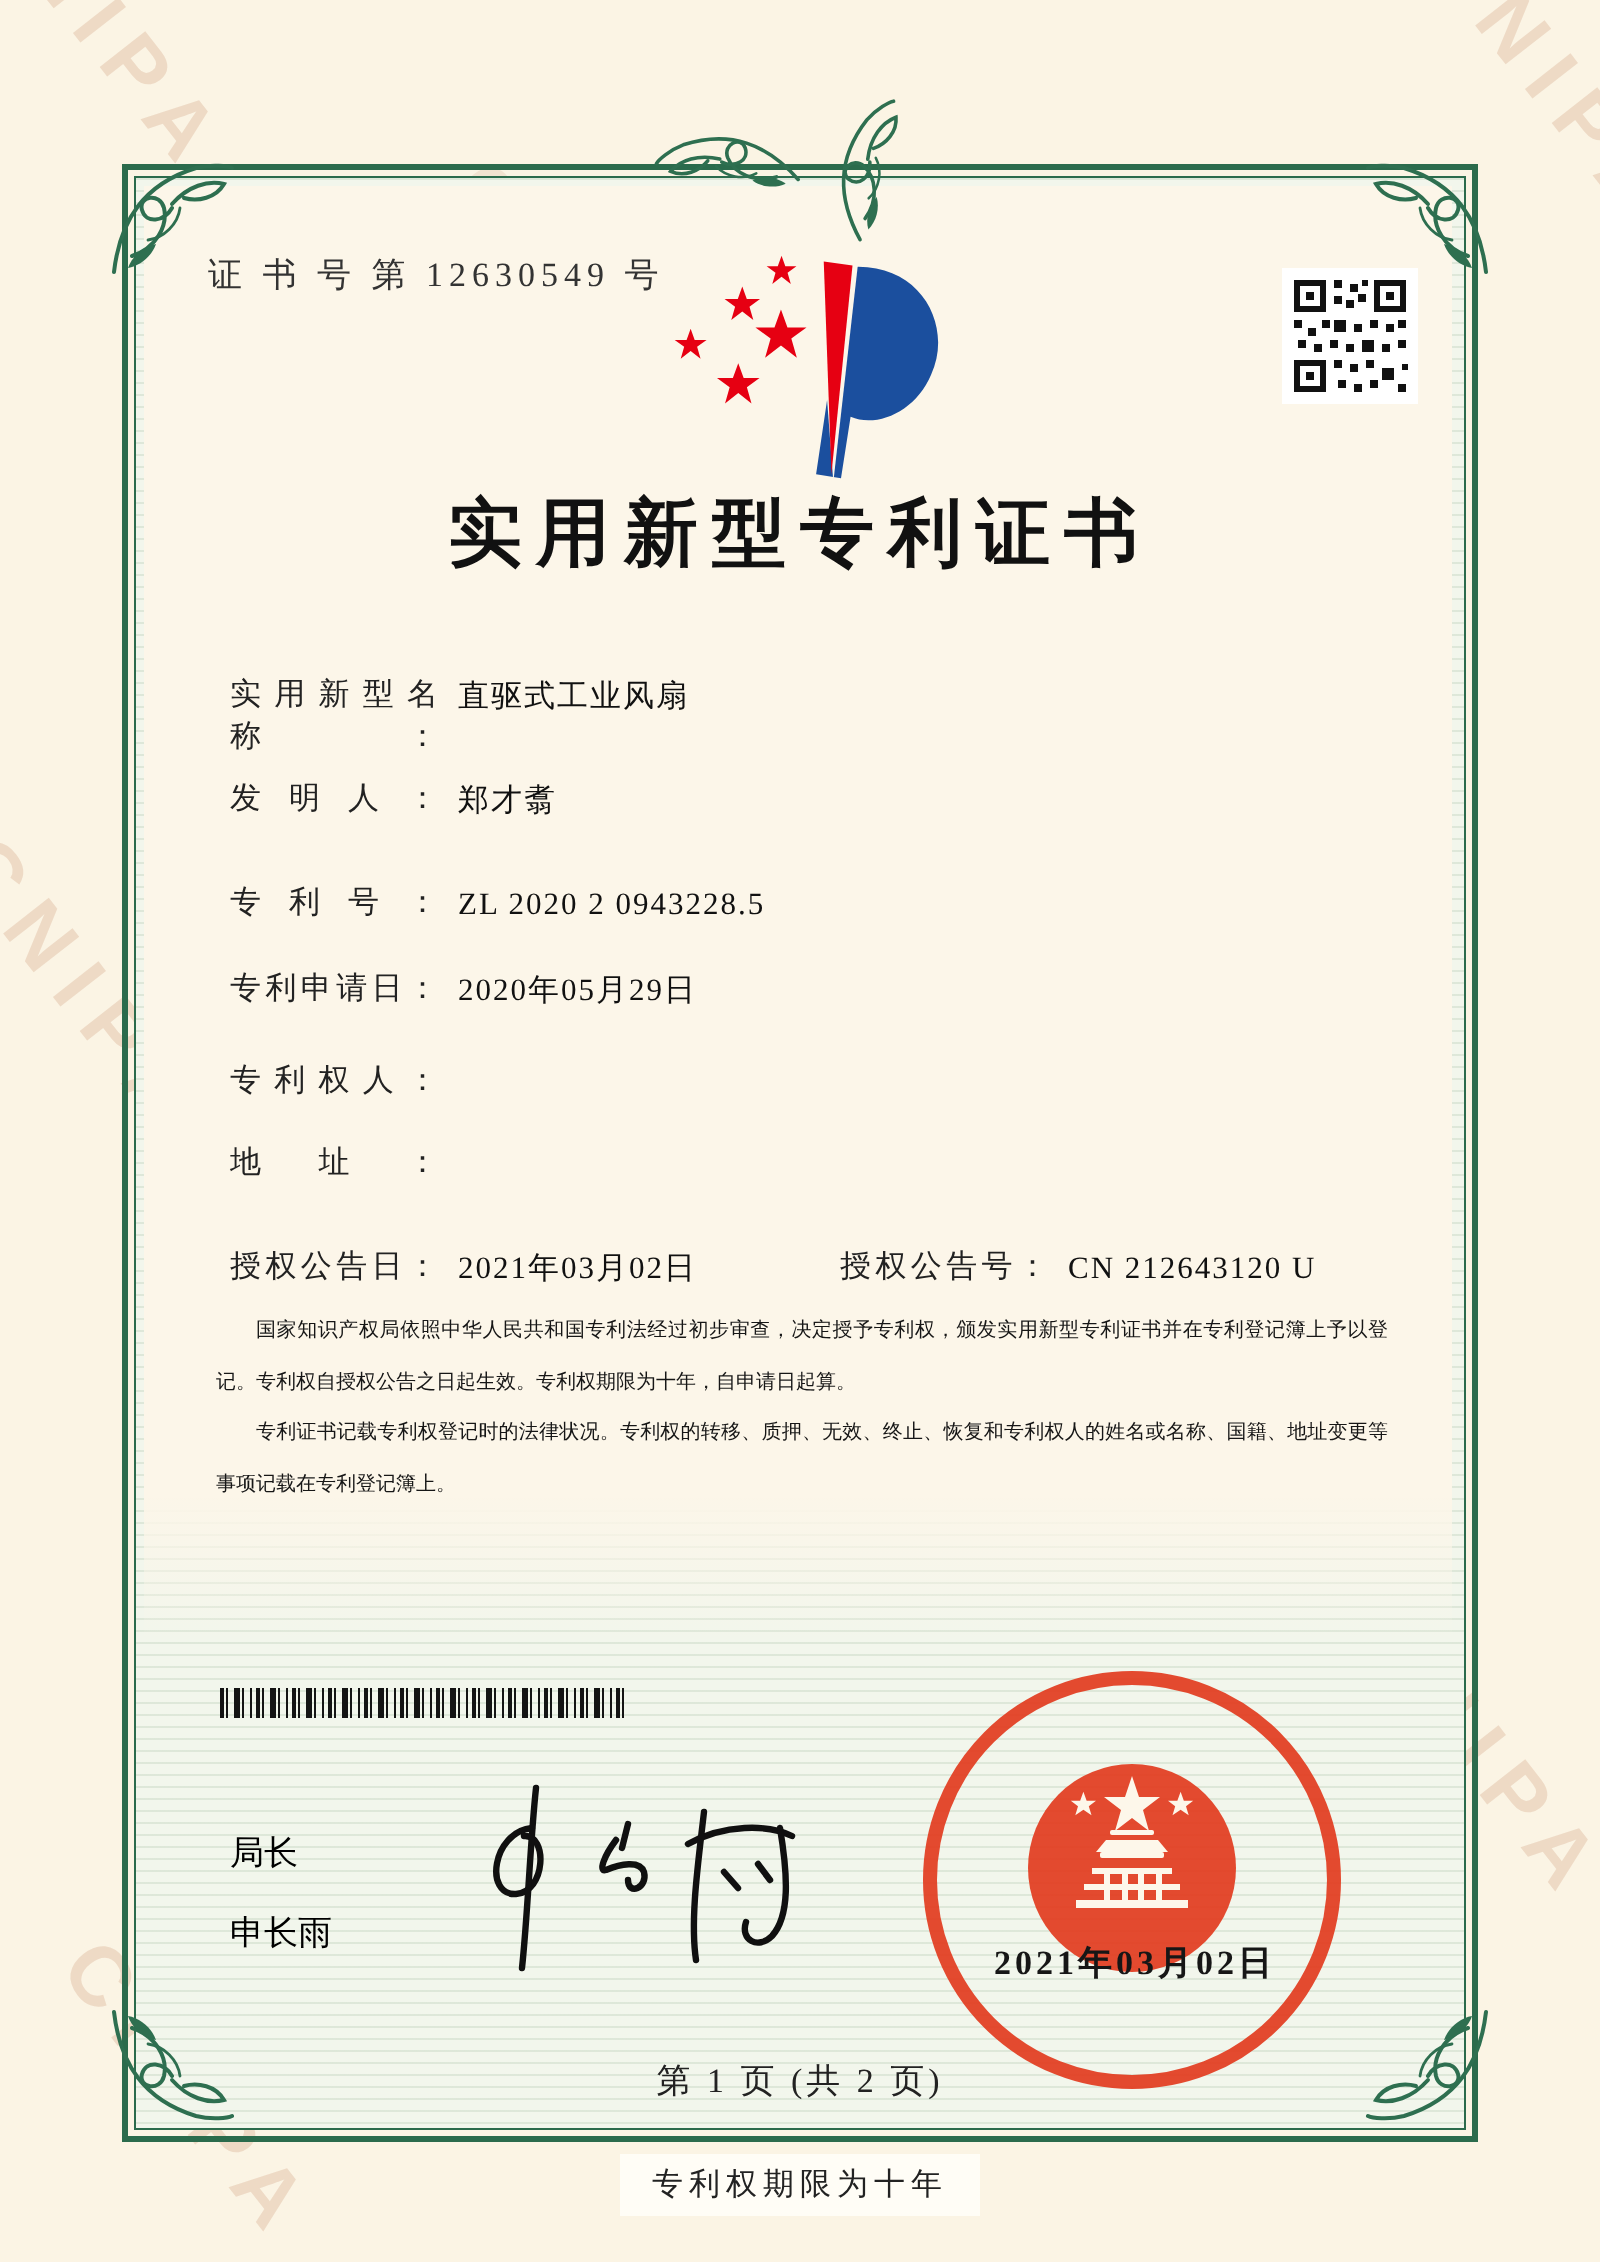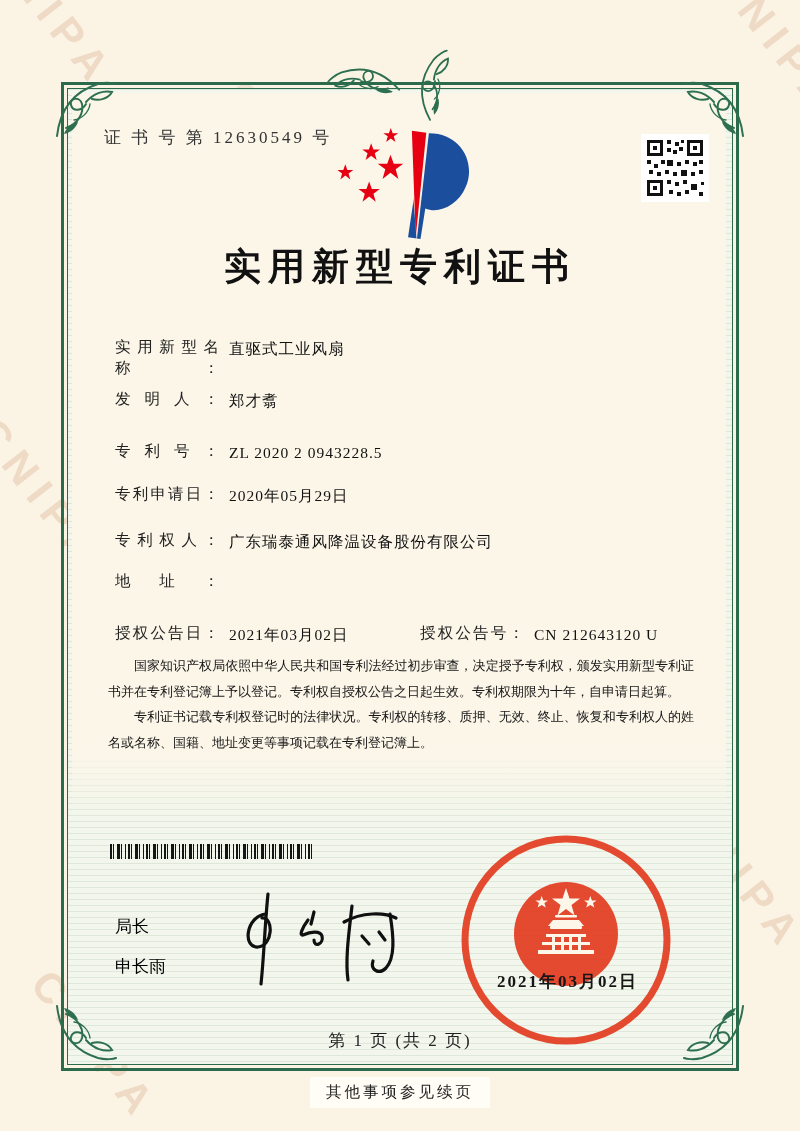--- a/index.html
+++ b/index.html
@@ -47,21 +47,21 @@
   
   .field-row{position:absolute;left:115px;font-size:15.5px;z-index:5;display:flex;}
   .flabel{
     display:inline-block;width:104px;text-align:justify;text-align-last:justify;
     color:#222;flex:0 0 104px;margin-right:10px;
   }
   .fvalue{display:inline-block;max-width:445px;color:#111;line-height:23px;letter-spacing:1px;}
   
   .body-text{
     position:absolute;left:108px;top:653px;width:586px;z-index:5;
-    font-size:13px;line-height:25.5px;text-align:justify;color:#161616;
+    font-size:10px;line-height:25.5px;text-align:justify;color:#161616;
   }
   .body-text p{margin:0;text-indent:2em;}
   
   .barcode{
     position:absolute;left:110px;top:844px;width:203px;height:15px;z-index:5;
     background:repeating-linear-gradient(90deg,
       #141414 0 2px, rgba(0,0,0,0) 2px 3px,
       #141414 3px 4px, rgba(0,0,0,0) 4px 7px,
       #141414 7px 10px, rgba(0,0,0,0) 10px 11px,
       #141414 11px 12px, rgba(0,0,0,0) 12px 15px,
@@ -207,21 +207,20 @@
 <div class="field-row" style="top:441px;">
   <span class="flabel">专利号：</span>
   <span class="fvalue">ZL 2020 2 0943228.5</span>
 </div>
 <div class="field-row" style="top:484px;">
   <span class="flabel">专利申请日：</span>
   <span class="fvalue">2020年05月29日</span>
 </div>
 <div class="field-row" style="top:530px;">
   <span class="flabel">专利权人：</span>
-  <span class="fvalue">广东瑞泰通风降温设备股份有限公司</span>
 </div>
 <div class="field-row" style="top:571px;">
   <span class="flabel">地址：</span>
 </div>
 <div class="field-row" style="top:623px;">
   <span class="flabel">授权公告日：</span>
   <span class="fvalue">2021年03月02日</span>
 </div>
 <div class="field-row" style="top:623px;left:420px;">
   <span class="flabel">授权公告号：</span>
@@ -278,14 +277,14 @@
         <rect x="103" y="105" width="3" height="13"></rect>
       <rect x="111" y="105" width="3" height="13"></rect>
         <rect x="120" y="105" width="3" height="13"></rect>
     </g>
   </g>
 </svg>
 <div class="seal-date">2021年03月02日</div>
 
 <div class="page-num">第 1 页 (共 2 页)</div>
 <div class="cont-note-wrap">
-  <span class="cont-note">其他事项参见续页</span>
+  <span class="cont-note">专利权期限为十年</span>
 </div>
 
 </body></html>

